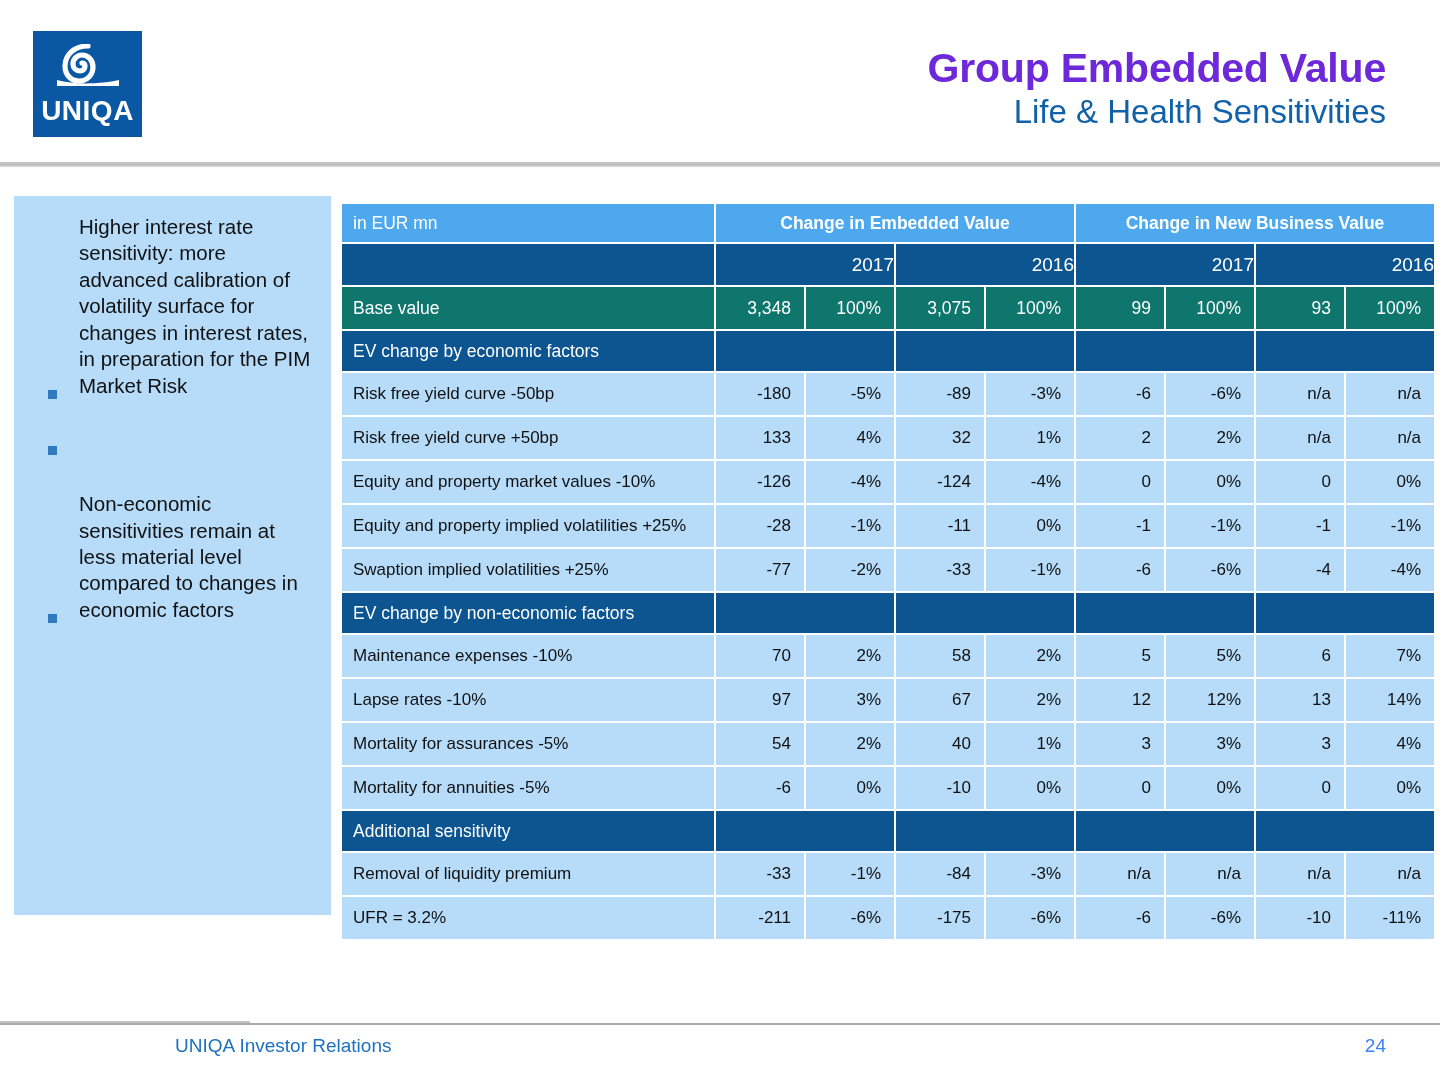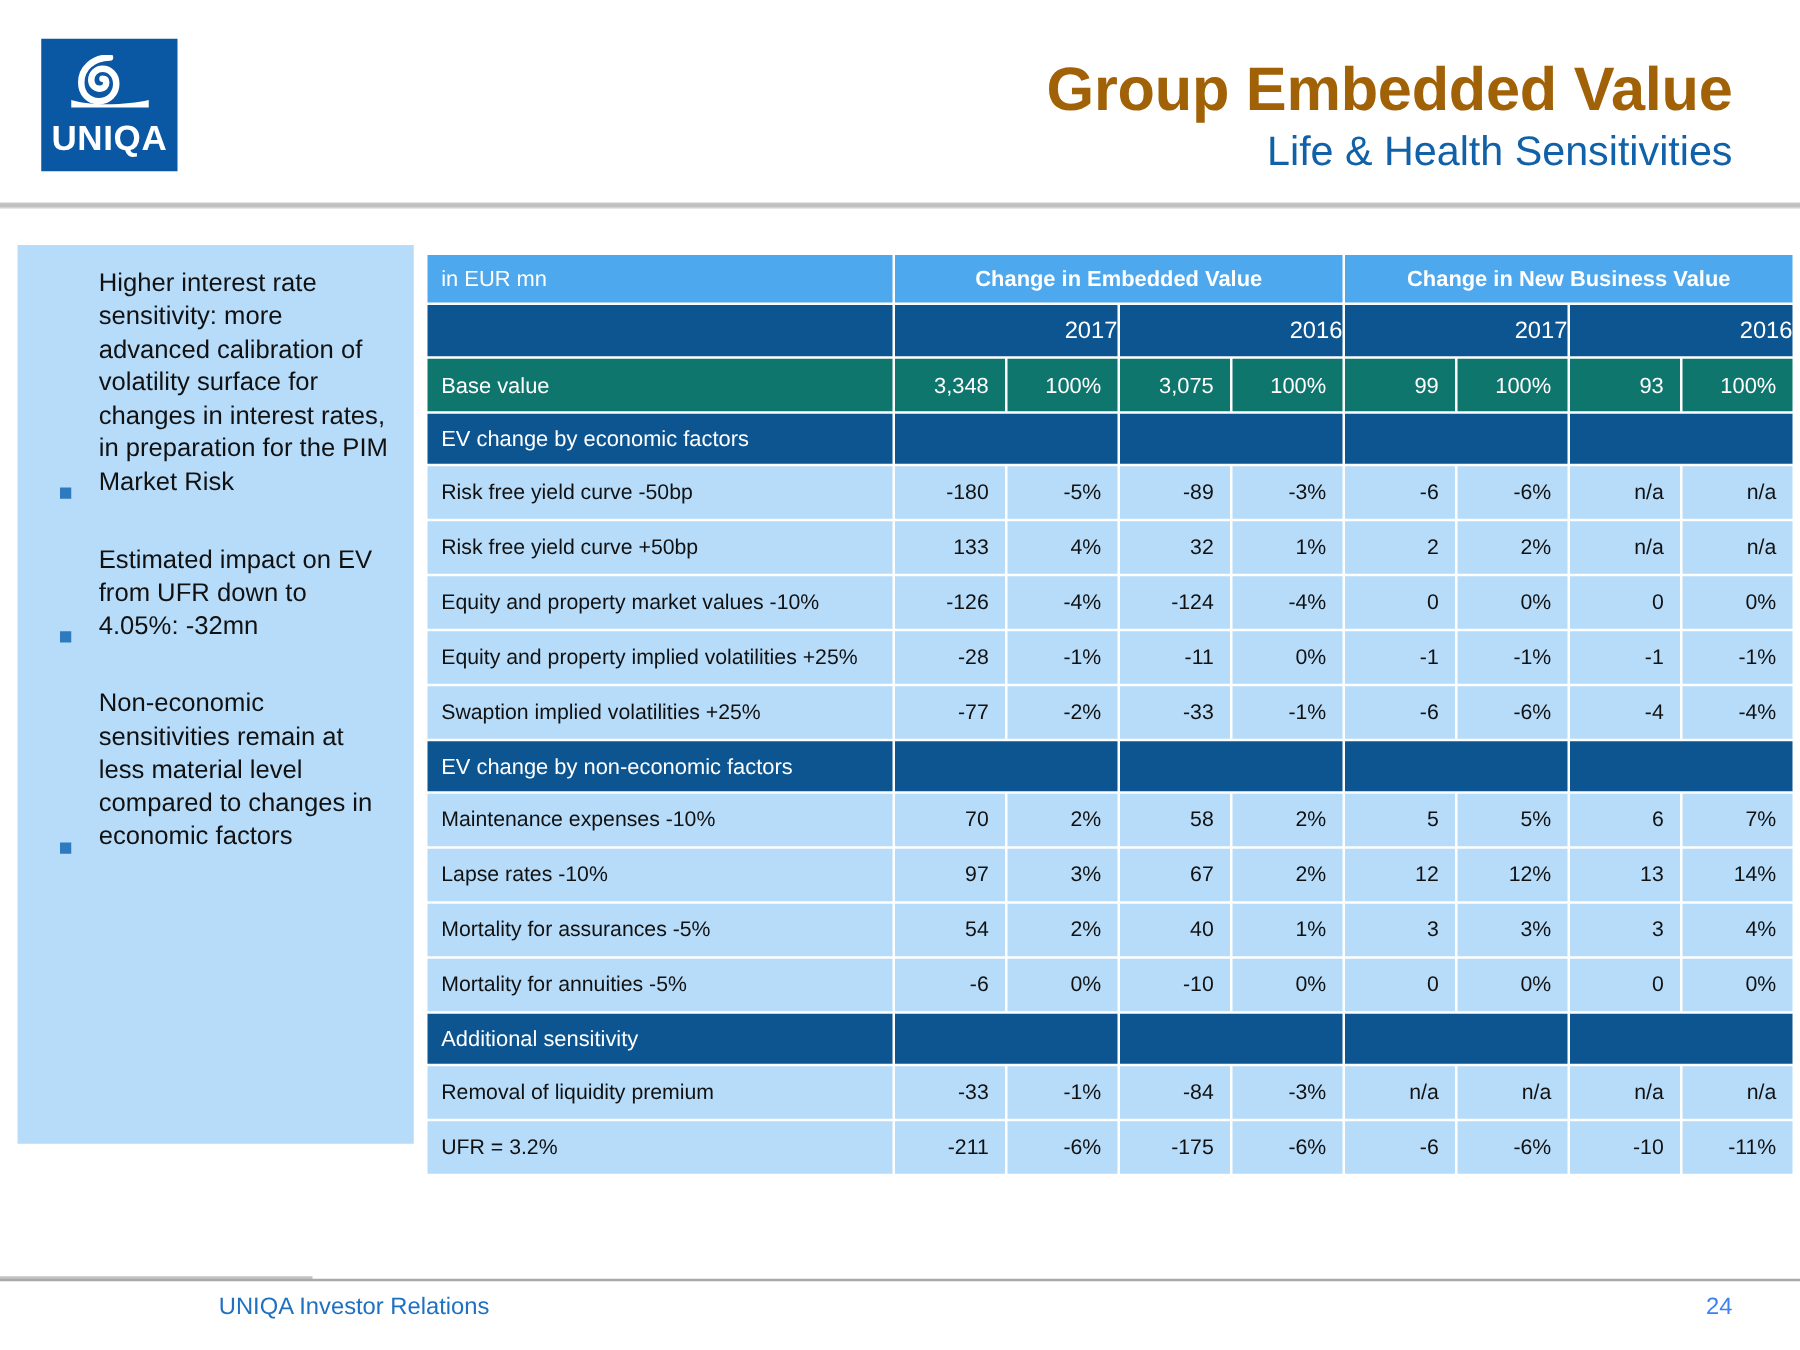--- a/index.html
+++ b/index.html
@@ -48,23 +48,23 @@
     letter-spacing: 0.5px;
     line-height: 1;
   }
   .title-block {
     position: absolute;
     right: 54px;
     top: 46px;
     text-align: right;
   }
   .title-main {
-    font-size: 49px;
+    font-size: 41px;
     font-weight: 700;
-    color: #a16207;
+    color: #6d28d9;
     line-height: 1.08;
     letter-spacing: -0.2px;
     white-space: nowrap;
   }
   .title-sub {
     font-size: 33px;
     font-weight: 400;
     color: #1161A9;
     line-height: 1.16;
     margin-top: 3px;
@@ -250,21 +250,20 @@
 </div>
 <div class="header-rule"></div>
 
 <div class="notes-panel">
   <div class="note-item">
     <span class="note-bullet"></span>
     <span class="note-text">Higher interest rate sensitivity: more advanced calibration of volatility surface for changes in interest rates, in preparation for the PIM Market Risk</span>
   </div>
   <div class="note-item">
     <span class="note-bullet"></span>
-    <span class="note-text">Estimated impact on EV from UFR down to 4.05%:  -32mn</span>
   </div>
   <div class="note-item">
     <span class="note-bullet"></span>
     <span class="note-text">Non-economic sensitivities remain at less material level compared to changes in economic factors</span>
   </div>
 </div>
 
 <table class="ev-table">
   <colgroup>
     <col class="c-label">

